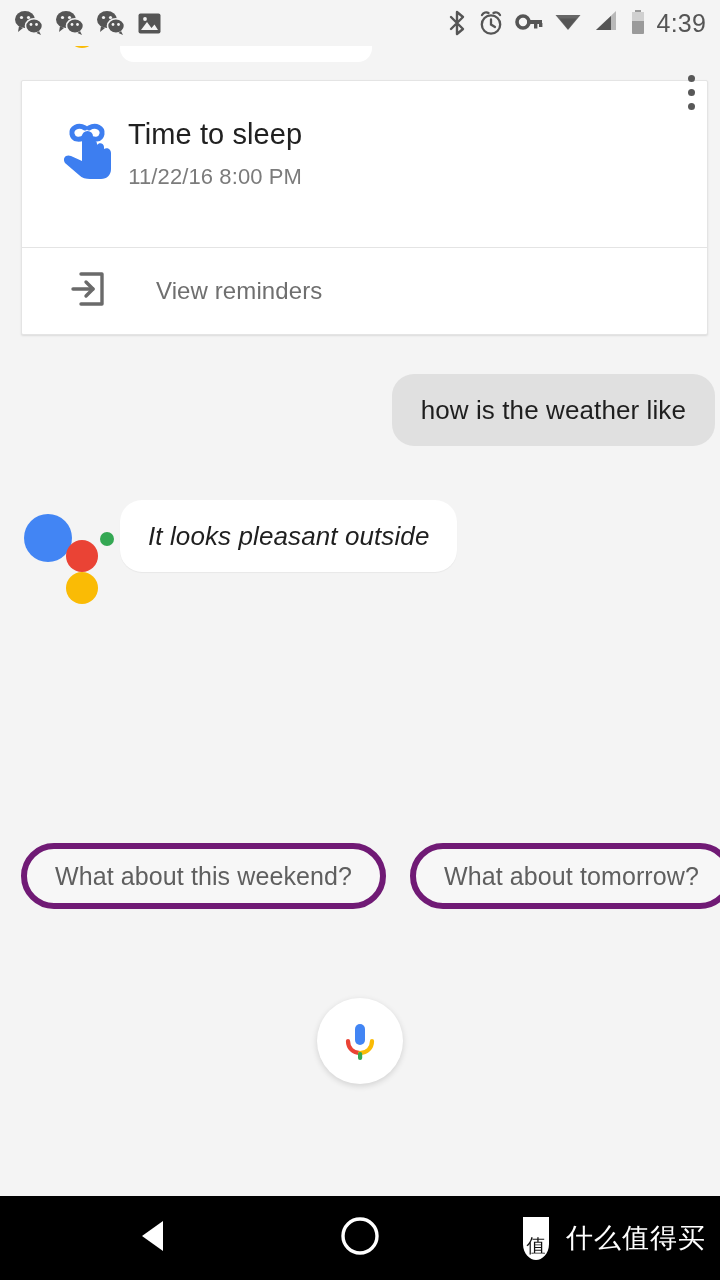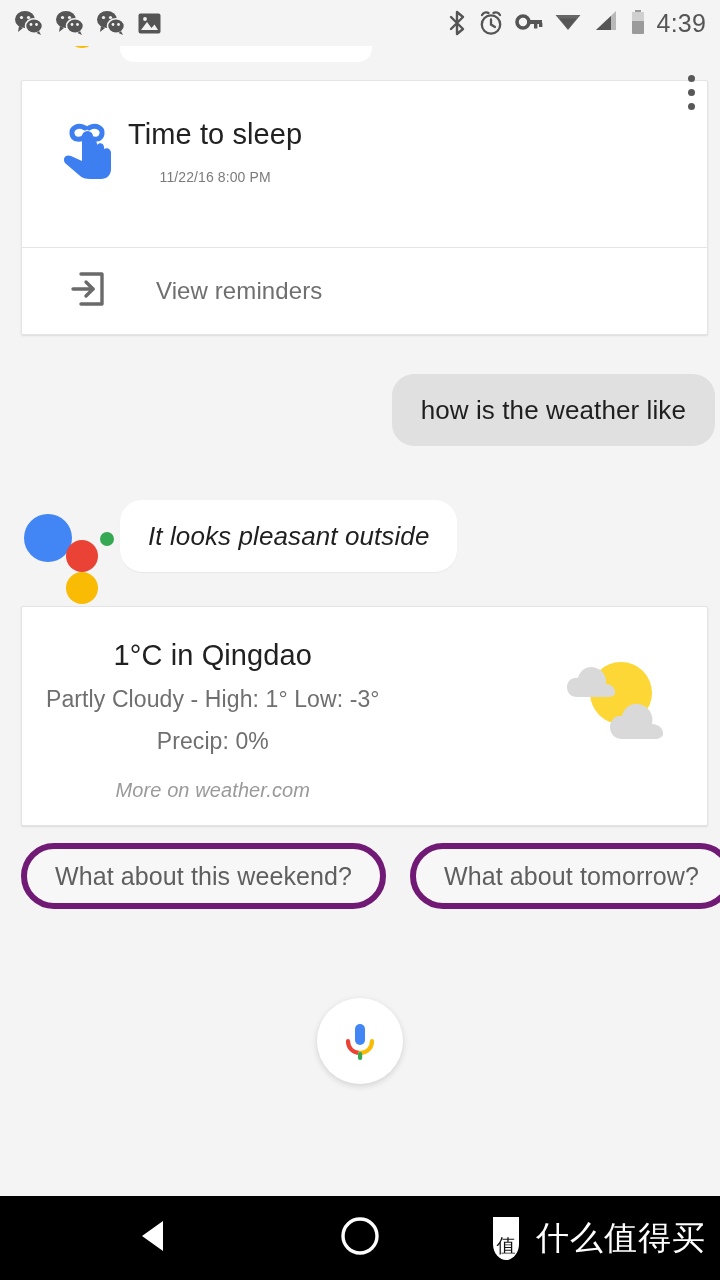--- a/index.html
+++ b/index.html
@@ -56,21 +56,21 @@
     padding:34px 20px 34px 30px;
     position:relative; min-height:166px;
   }
   #reminder-icon { width:72px; flex:0 0 72px; padding-top:4px; }
   #reminder-text { padding-left:4px; }
   #reminder-title {
     font-size:29px; color:#212121; line-height:38px; font-weight:400;
     letter-spacing:.1px;
   }
   #reminder-sub {
-    font-size:14px; color:#7b7b7b; line-height:30px; margin-top:9px;
+    font-size:22px; color:#7b7b7b; line-height:30px; margin-top:9px;
     letter-spacing:.1px;
   }
   #overflow-menu {
     position:absolute; right:-4px; top:-18px;
     width:40px; height:58px;
     display:flex; flex-direction:column; align-items:center; justify-content:center;
     gap:7px; cursor:pointer;
   }
   #overflow-menu i { display:block; width:7px; height:7px; border-radius:50%; background:#585858; }
   #card-divider { height:1px; background:#e4e4e4; }
@@ -157,21 +157,21 @@
     background:#000000;
     display:flex; align-items:center;
   }
   #nav-back { position:absolute; left:136px; top:50%; transform:translateY(-50%); cursor:pointer; }
   #nav-home { position:absolute; left:50%; top:50%; transform:translate(-50%,-50%); cursor:pointer; }
   #watermark {
     position:absolute; right:14px; top:50%; transform:translateY(-50%);
     display:flex; align-items:center; gap:10px;
   }
   #watermark-text {
-    font-size:33px; color:#ffffff; letter-spacing:1px;
+    font-size:27px; color:#ffffff; letter-spacing:1px;
     font-family:Liberation Mono, monospace;
   }
   #watermark-logo { position:relative; width:40px; height:48px; }
 </style>
 </head>
 <body>
 
 <div id="screen">
 
   <div id="content">
@@ -236,42 +236,20 @@
         <span class="gdot" id="gd-blue"></span>
         <span class="gdot" id="gd-red"></span>
         <span class="gdot" id="gd-yellow"></span>
         <span class="gdot" id="gd-green"></span>
       </div>
       <div id="assistant-bubble">
         <span id="assistant-bubble-text">It looks pleasant outside</span>
       </div>
     </div>
 
-    <div id="weather-card">
-      <div id="weather-info">
-        <div id="weather-temp-line">1°C in Qingdao</div>
-        <div id="weather-condition">Partly Cloudy - High: 1° Low: -3°</div>
-        <div id="weather-precip">Precip: 0%</div>
-        <div id="weather-source">More on weather.com</div>
-      </div>
-      <div id="weather-icon">
-        <svg width="104" height="86" viewBox="0 0 104 86">
-
-          <circle cx="56" cy="36" r="31" fill="#fcd736"></circle>
-
-          <path d="M12 40 C6 40, 2 36, 2 30 C2 24, 7 20, 13 21
-                   C15 13, 23 8, 31 11 C38 13, 42 20, 41 27
-                   C47 27, 51 32, 50 37 C49 39, 46 40, 43 40 Z" fill="#d9d9d9"></path>
-
-          <path d="M57 82 C50 82, 45 77, 45 70 C45 63, 51 58, 57 59
-                   C59 50, 68 44, 77 48 C85 51, 89 59, 87 67
-                   C94 67, 99 72, 98 78 C97 80, 94 82, 91 82 Z" fill="#d9d9d9"></path>
-        </svg>
-      </div>
-    </div>
 
     <div id="chips">
       <div class="chip">
         <span class="chip-label">What about this weekend?</span>
       </div>
       <div class="chip">
         <span class="chip-label">What about tomorrow?</span>
       </div>
     </div>
 

